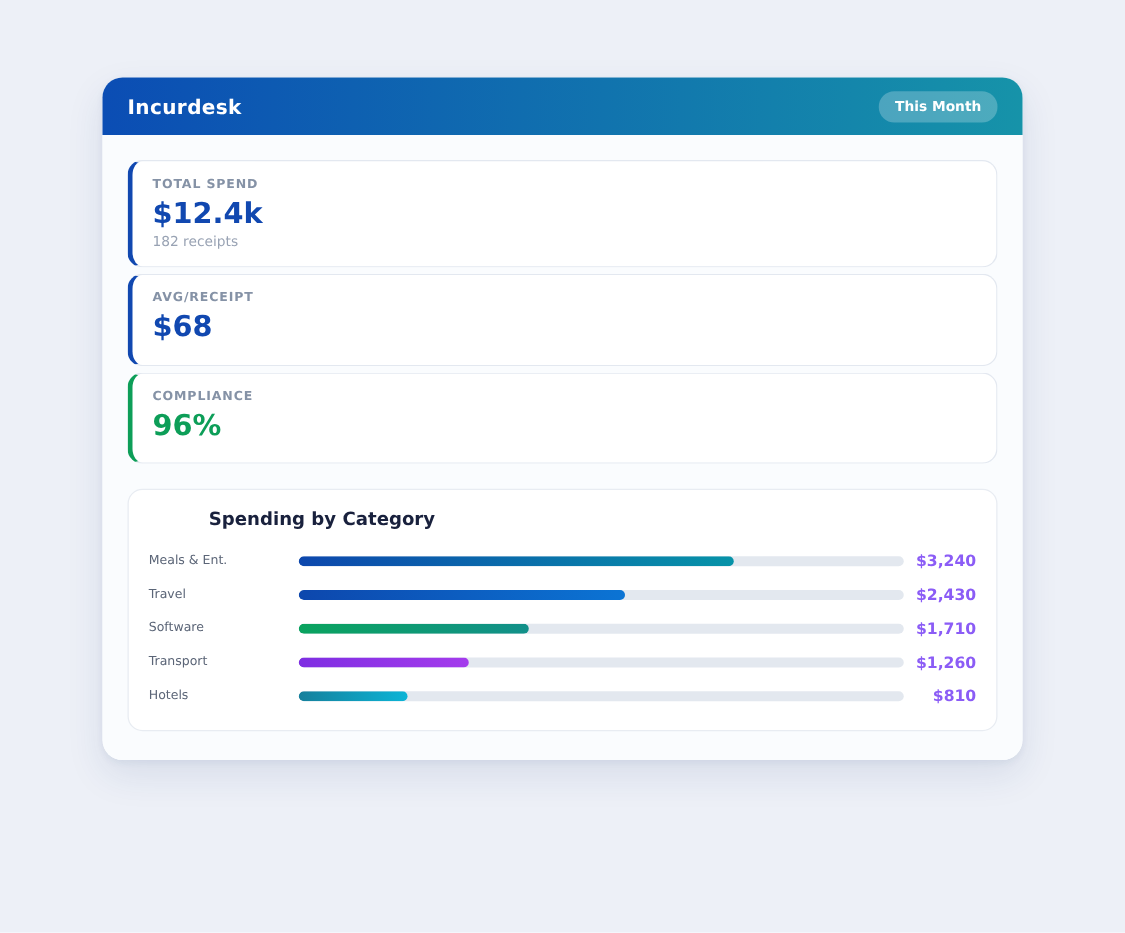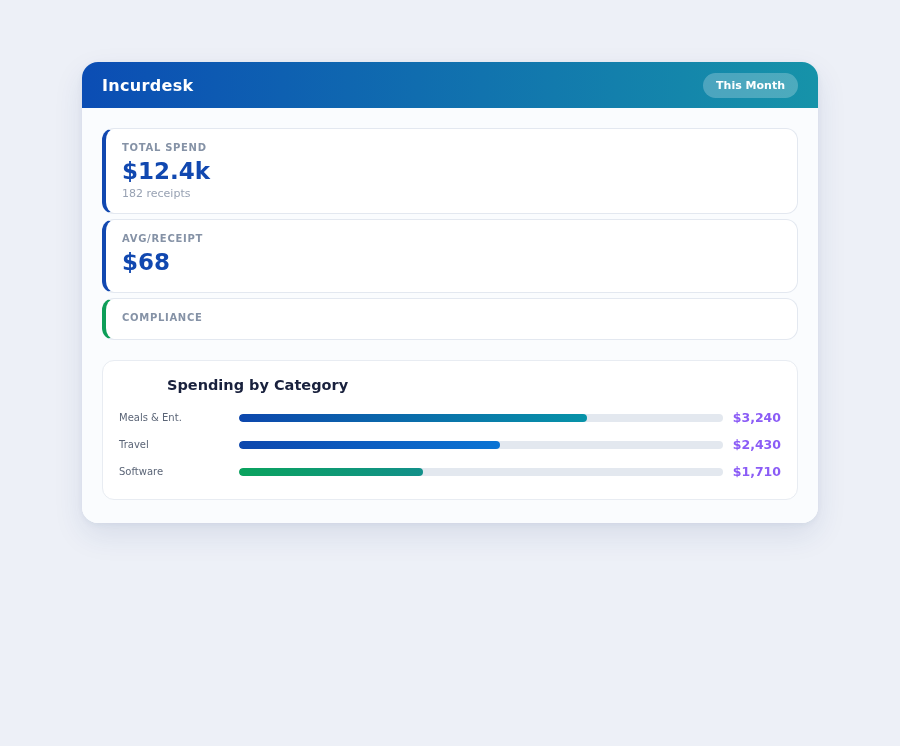--- a/index.html
+++ b/index.html
@@ -142,20 +142,21 @@
 
 
     <div class="stat-card" style="border-left-color: rgb(17, 72, 176);">
       <div class="stat-label">AVG/RECEIPT</div>
       <div class="stat-value" style="color: rgb(17, 72, 176);">$68</div>
       <div class="stat-sub"></div>
     </div>
 
     <div class="stat-card" style="border-left-color: rgb(13, 158, 88);">
       <div class="stat-label">COMPLIANCE</div>
+      <div class="stat-value" style="color: rgb(13, 158, 88);">96%</div>
       <div class="stat-sub"></div>
     </div>
 
     <div class="chart-card">
       <div class="chart-title">Spending by Category</div>
 
       <div class="chart-row">
         <div class="chart-row-label">Meals &amp; Ent.</div>
         <div class="bar-track" style="background: rgb(227, 232, 239);">
           <div class="bar-fill" style="width: 72%; background: linear-gradient(90deg, rgb(13, 71, 173), rgb(7, 147, 168));"></div>
@@ -172,17 +173,31 @@
       </div>
 
       <div class="chart-row">
         <div class="chart-row-label">Software</div>
         <div class="bar-track" style="background: rgb(227, 232, 239);">
           <div class="bar-fill" style="width: 38%; background: linear-gradient(90deg, rgb(10, 163, 94), rgb(18, 144, 138));"></div>
         </div>
         <div class="chart-row-value">$1,710</div>
       </div>
 
-
+      <div class="chart-row">
+        <div class="chart-row-label">Transport</div>
+        <div class="bar-track" style="background: rgb(227, 232, 239);">
+          <div class="bar-fill" style="width: 28%; background: linear-gradient(90deg, rgb(126, 46, 226), rgb(164, 59, 236));"></div>
+        </div>
+        <div class="chart-row-value">$1,260</div>
+      </div>
+
+      <div class="chart-row">
+        <div class="chart-row-label">Hotels</div>
+        <div class="bar-track" style="background: rgb(227, 232, 239);">
+          <div class="bar-fill" style="width: 18%; background: linear-gradient(90deg, rgb(22, 128, 156), rgb(12, 180, 214));"></div>
+        </div>
+        <div class="chart-row-value">$810</div>
+      </div>
 
     </div>
   </div>
 </div>
 
 </body></html>

